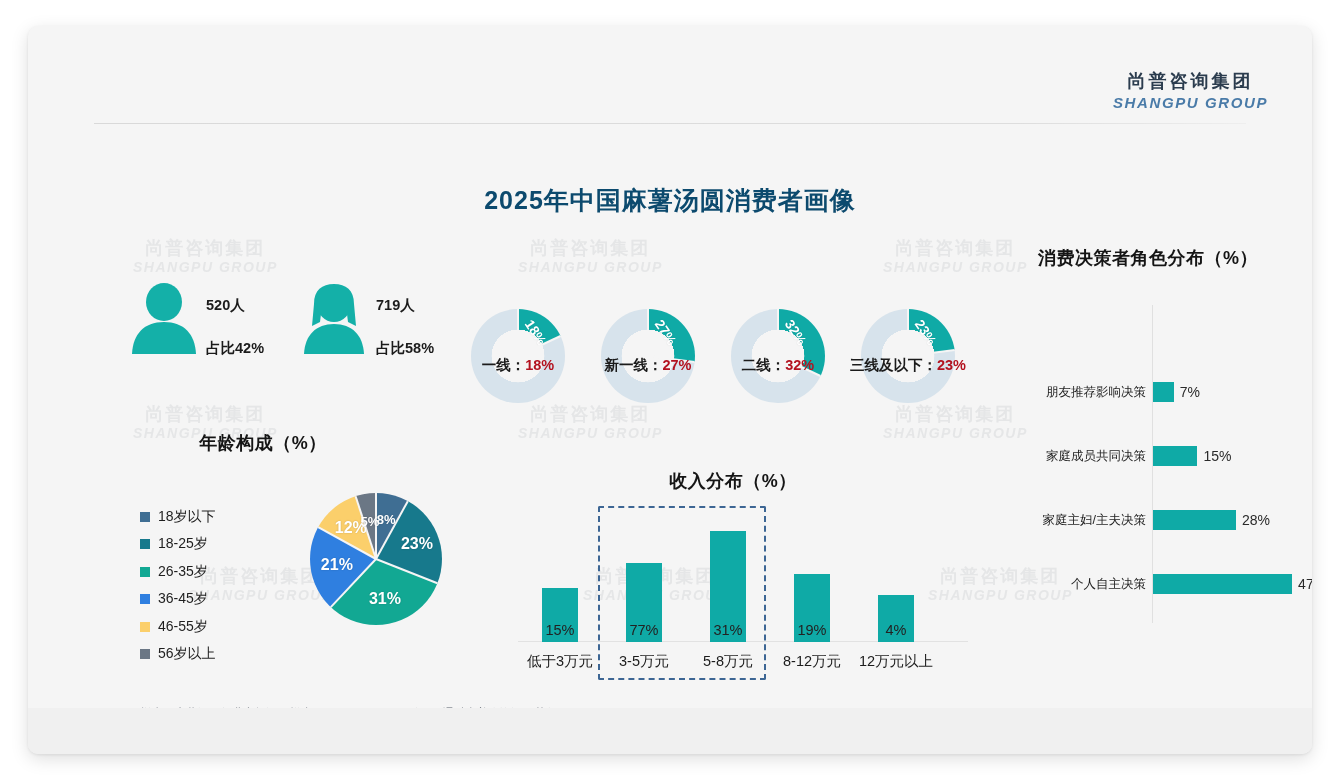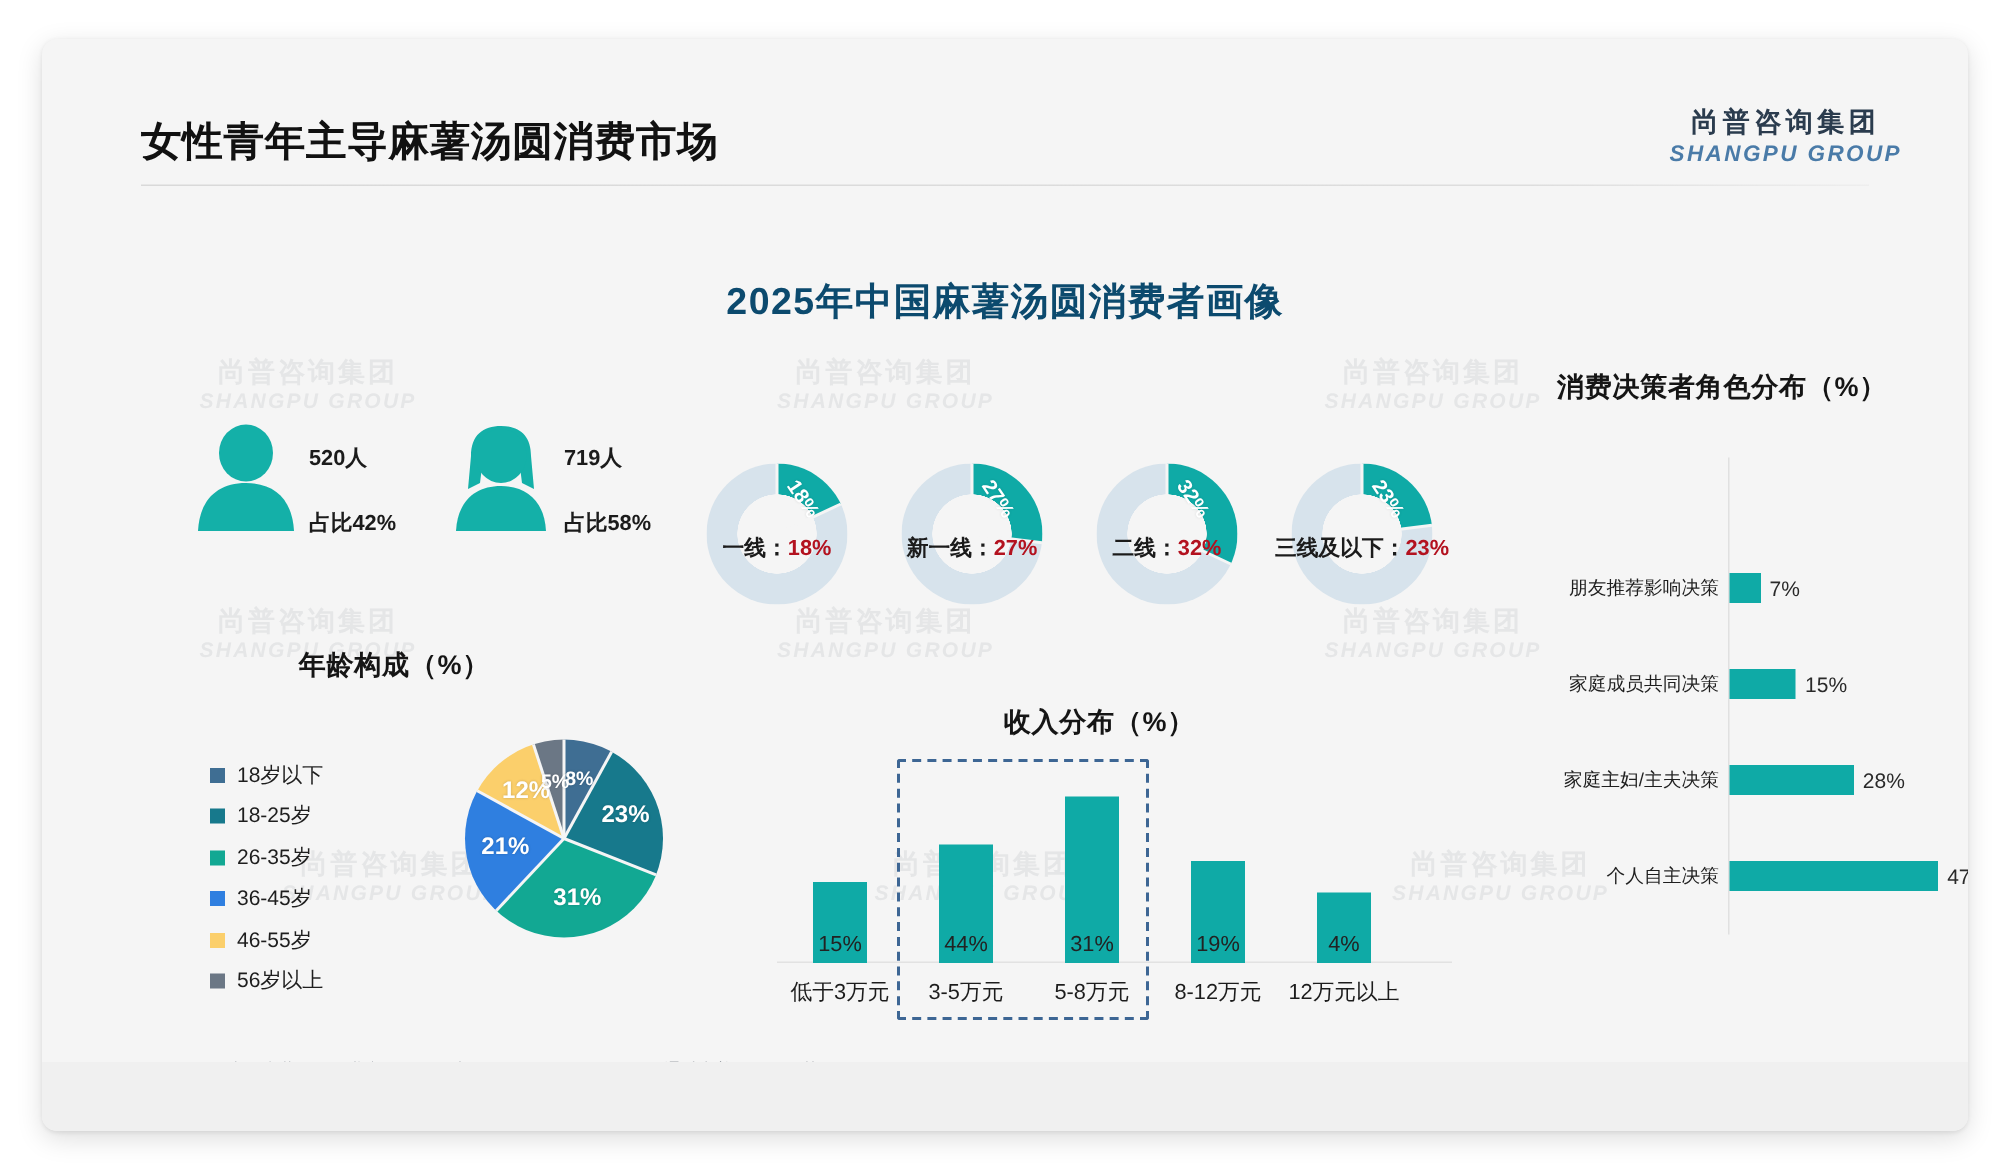--- a/index.html
+++ b/index.html
@@ -203,21 +203,20 @@
   <div class="wm" style="left:555px; top:540px;">
     <span class="l1">尚普咨询集团</span>
       <span class="l2">SHANGPU GROUP</span>
   </div>
   <div class="wm" style="left:900px; top:540px;">
     <span class="l1">尚普咨询集团</span>
       <span class="l2">SHANGPU GROUP</span>
   </div>
 
   <div id="header">
-    <div id="page-title">女性青年主导麻薯汤圆消费市场</div>
     <div id="logo">
       <div class="cn">尚普咨询集团</div>
       <div class="en">SHANGPU GROUP</div>
     </div>
     <div id="header-rule"></div>
   </div>
 
   <div id="main-title">2025年中国麻薯汤圆消费者画像</div>
 
 
@@ -341,21 +340,21 @@
   <div id="income-chart">
     <div id="income-axis"></div>
     <div id="income-highlight"></div>
   <div class="ibar-col" style="left: 4px;">
         <div class="ibar" style="height: 53.8235px; background: rgb(15, 170, 166);"></div>
         <div class="ibar-val">15%</div>
         <div class="ibar-cat">低于3万元</div>
       </div>
       <div class="ibar-col" style="left: 88px;">
         <div class="ibar" style="height: 78.9412px; background: rgb(15, 170, 166);"></div>
-        <div class="ibar-val">44%</div>
+        <div class="ibar-val">77%</div>
         <div class="ibar-cat">3-5万元</div>
       </div>
       <div class="ibar-col" style="left: 172px;">
         <div class="ibar" style="height: 111.235px; background: rgb(15, 170, 166);"></div>
         <div class="ibar-val">31%</div>
         <div class="ibar-cat">5-8万元</div>
       </div>
       <div class="ibar-col" style="left: 256px;">
         <div class="ibar" style="height: 68.1765px; background: rgb(15, 170, 166);"></div>
         <div class="ibar-val">19%</div>

